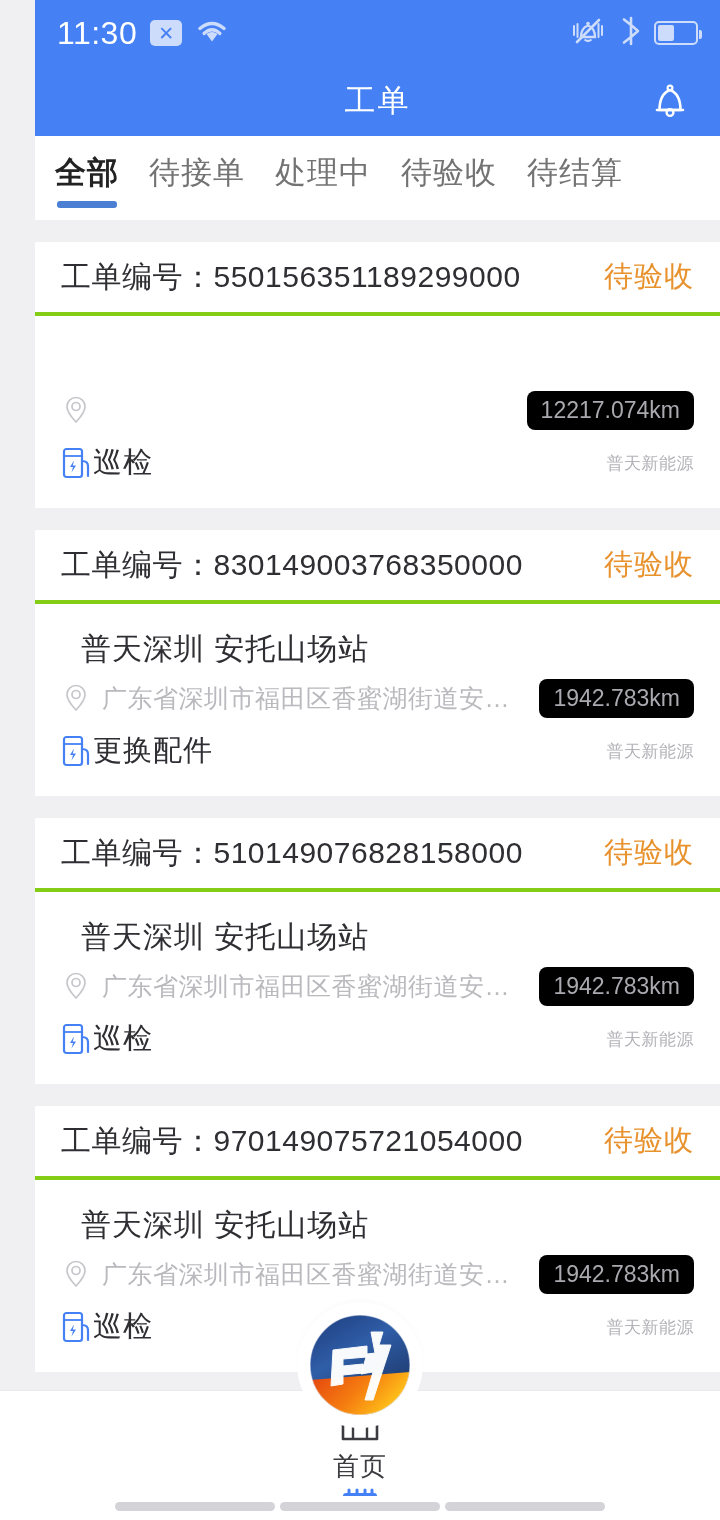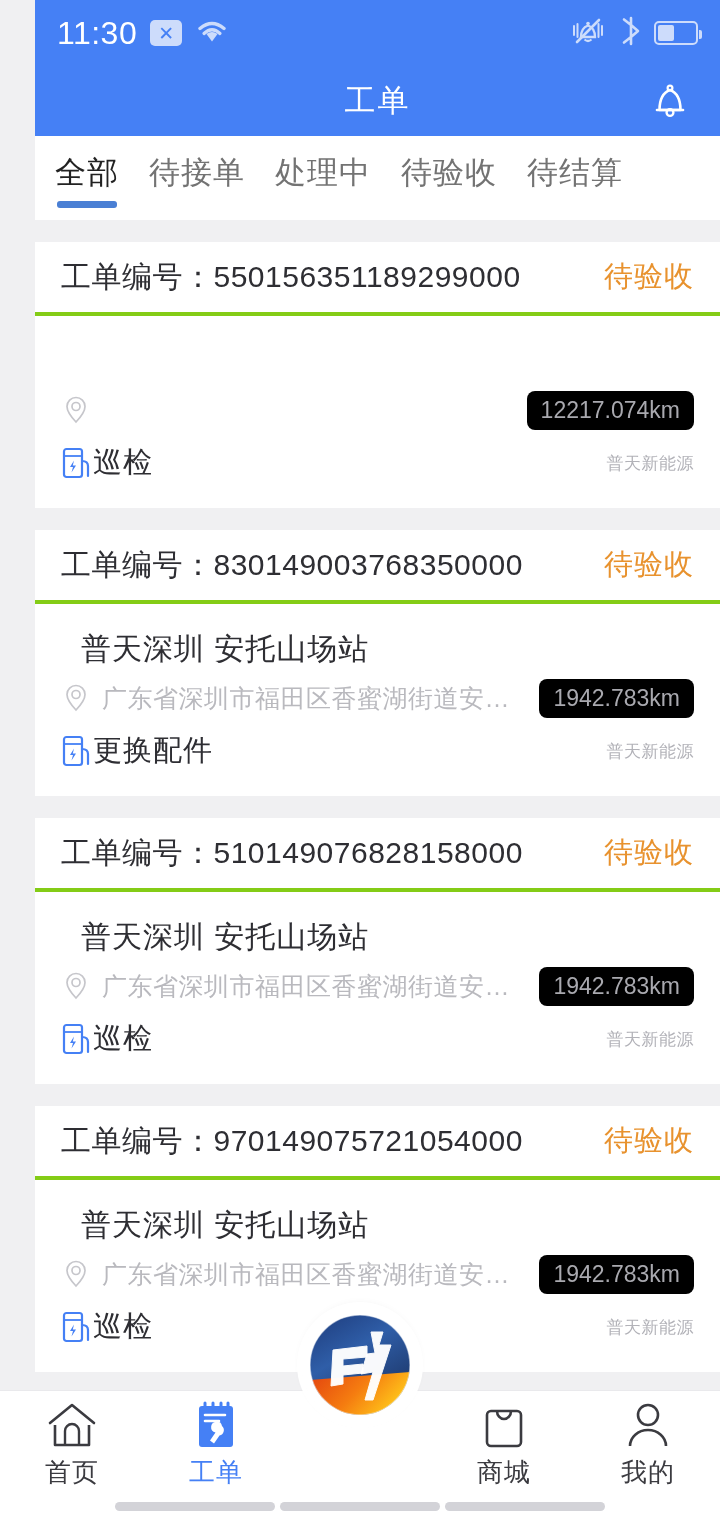--- a/index.html
+++ b/index.html
@@ -42,21 +42,21 @@
   .appbar-bell { position:absolute; right:26px; top:50%; transform:translateY(-50%);
                  width:48px; height:48px; display:flex; align-items:center; justify-content:center; }
 
   
   .tabs {
     height:84px; background:#fff; display:flex; align-items:flex-start;
     padding:16px 20px 0 20px; gap:30px; position:relative;
   }
   .tab { position:relative; padding-bottom:14px; }
   .tab-label { font-size:31px; color:#737373; display:block; white-space:nowrap; letter-spacing:1px; }
-  .tab.active .tab-label { color:#222; }
+  .tab.active .tab-label { color:#222;font-weight:bold; }
   .tab.active::after {
     content:""; position:absolute; left:2px; right:2px; bottom:0;
     height:7px; background:#4a7fd4; border-radius:3px;
   }
 
   
   .list { background:#f0f0f2; }
   .gap { height:22px; background:#f0f0f2; }
   .card { background:#fff; }
   .card-head {
@@ -79,21 +79,21 @@
   .type-row { display:flex; align-items:center; height:54px; }
   .type-text { font-size:29px; color:#2e2e33; margin-left:0; letter-spacing:1px; }
   .company { margin-left:auto; font-size:17px; color:#b2b2b8; white-space:nowrap; letter-spacing:0.5px; }
   .pin-icon { width:30px; height:30px; flex-shrink:0; }
   .charger-icon { width:32px; height:36px; flex-shrink:0; }
 
   
   .tabbar {
     position:absolute; left:0; right:0; bottom:24px; height:106px;
     background:#fff; border-top:1px solid #e9e9ec;
-    display:flex; align-items:center;
+    display:flex; align-items:center;flex-direction:column;
   }
   .tabbar-item {
     flex:1; display:flex; flex-direction:column; align-items:center;
     justify-content:center; gap:6px; height:100%;
   }
   .tabbar-item.spacer { visibility:hidden; }
   .tabbar-label { font-size:26px; color:#3b3b40; letter-spacing:1px; }
   .tabbar-item.active .tabbar-label { color:#4580f5; }
   .tabbar-icon { height:52px; display:flex; align-items:flex-end; justify-content:center; }
 

